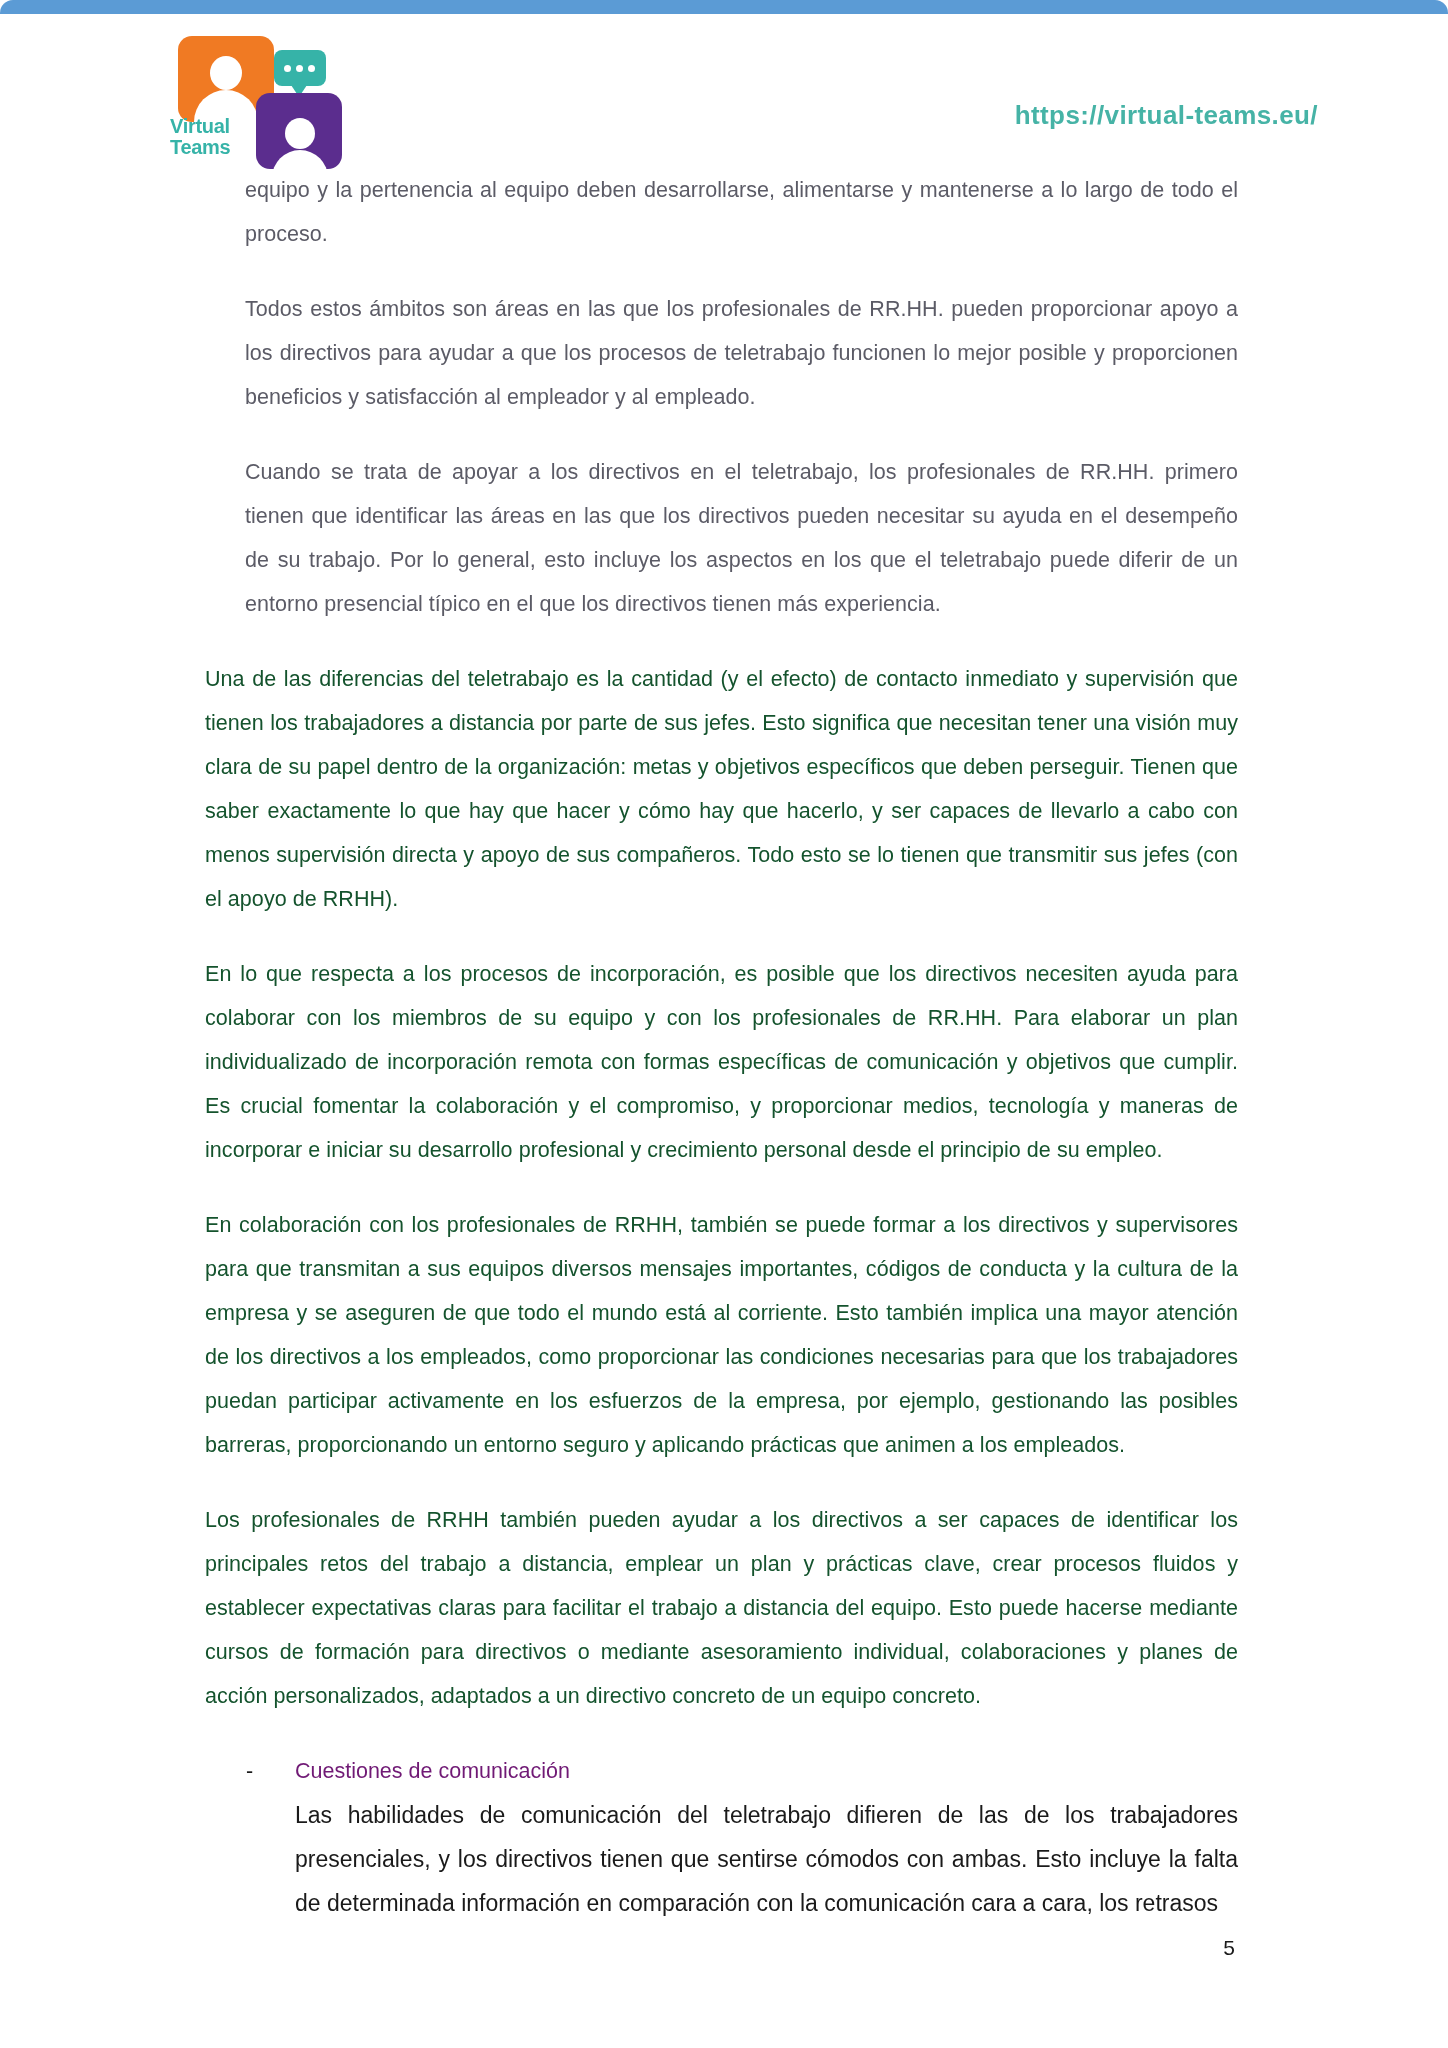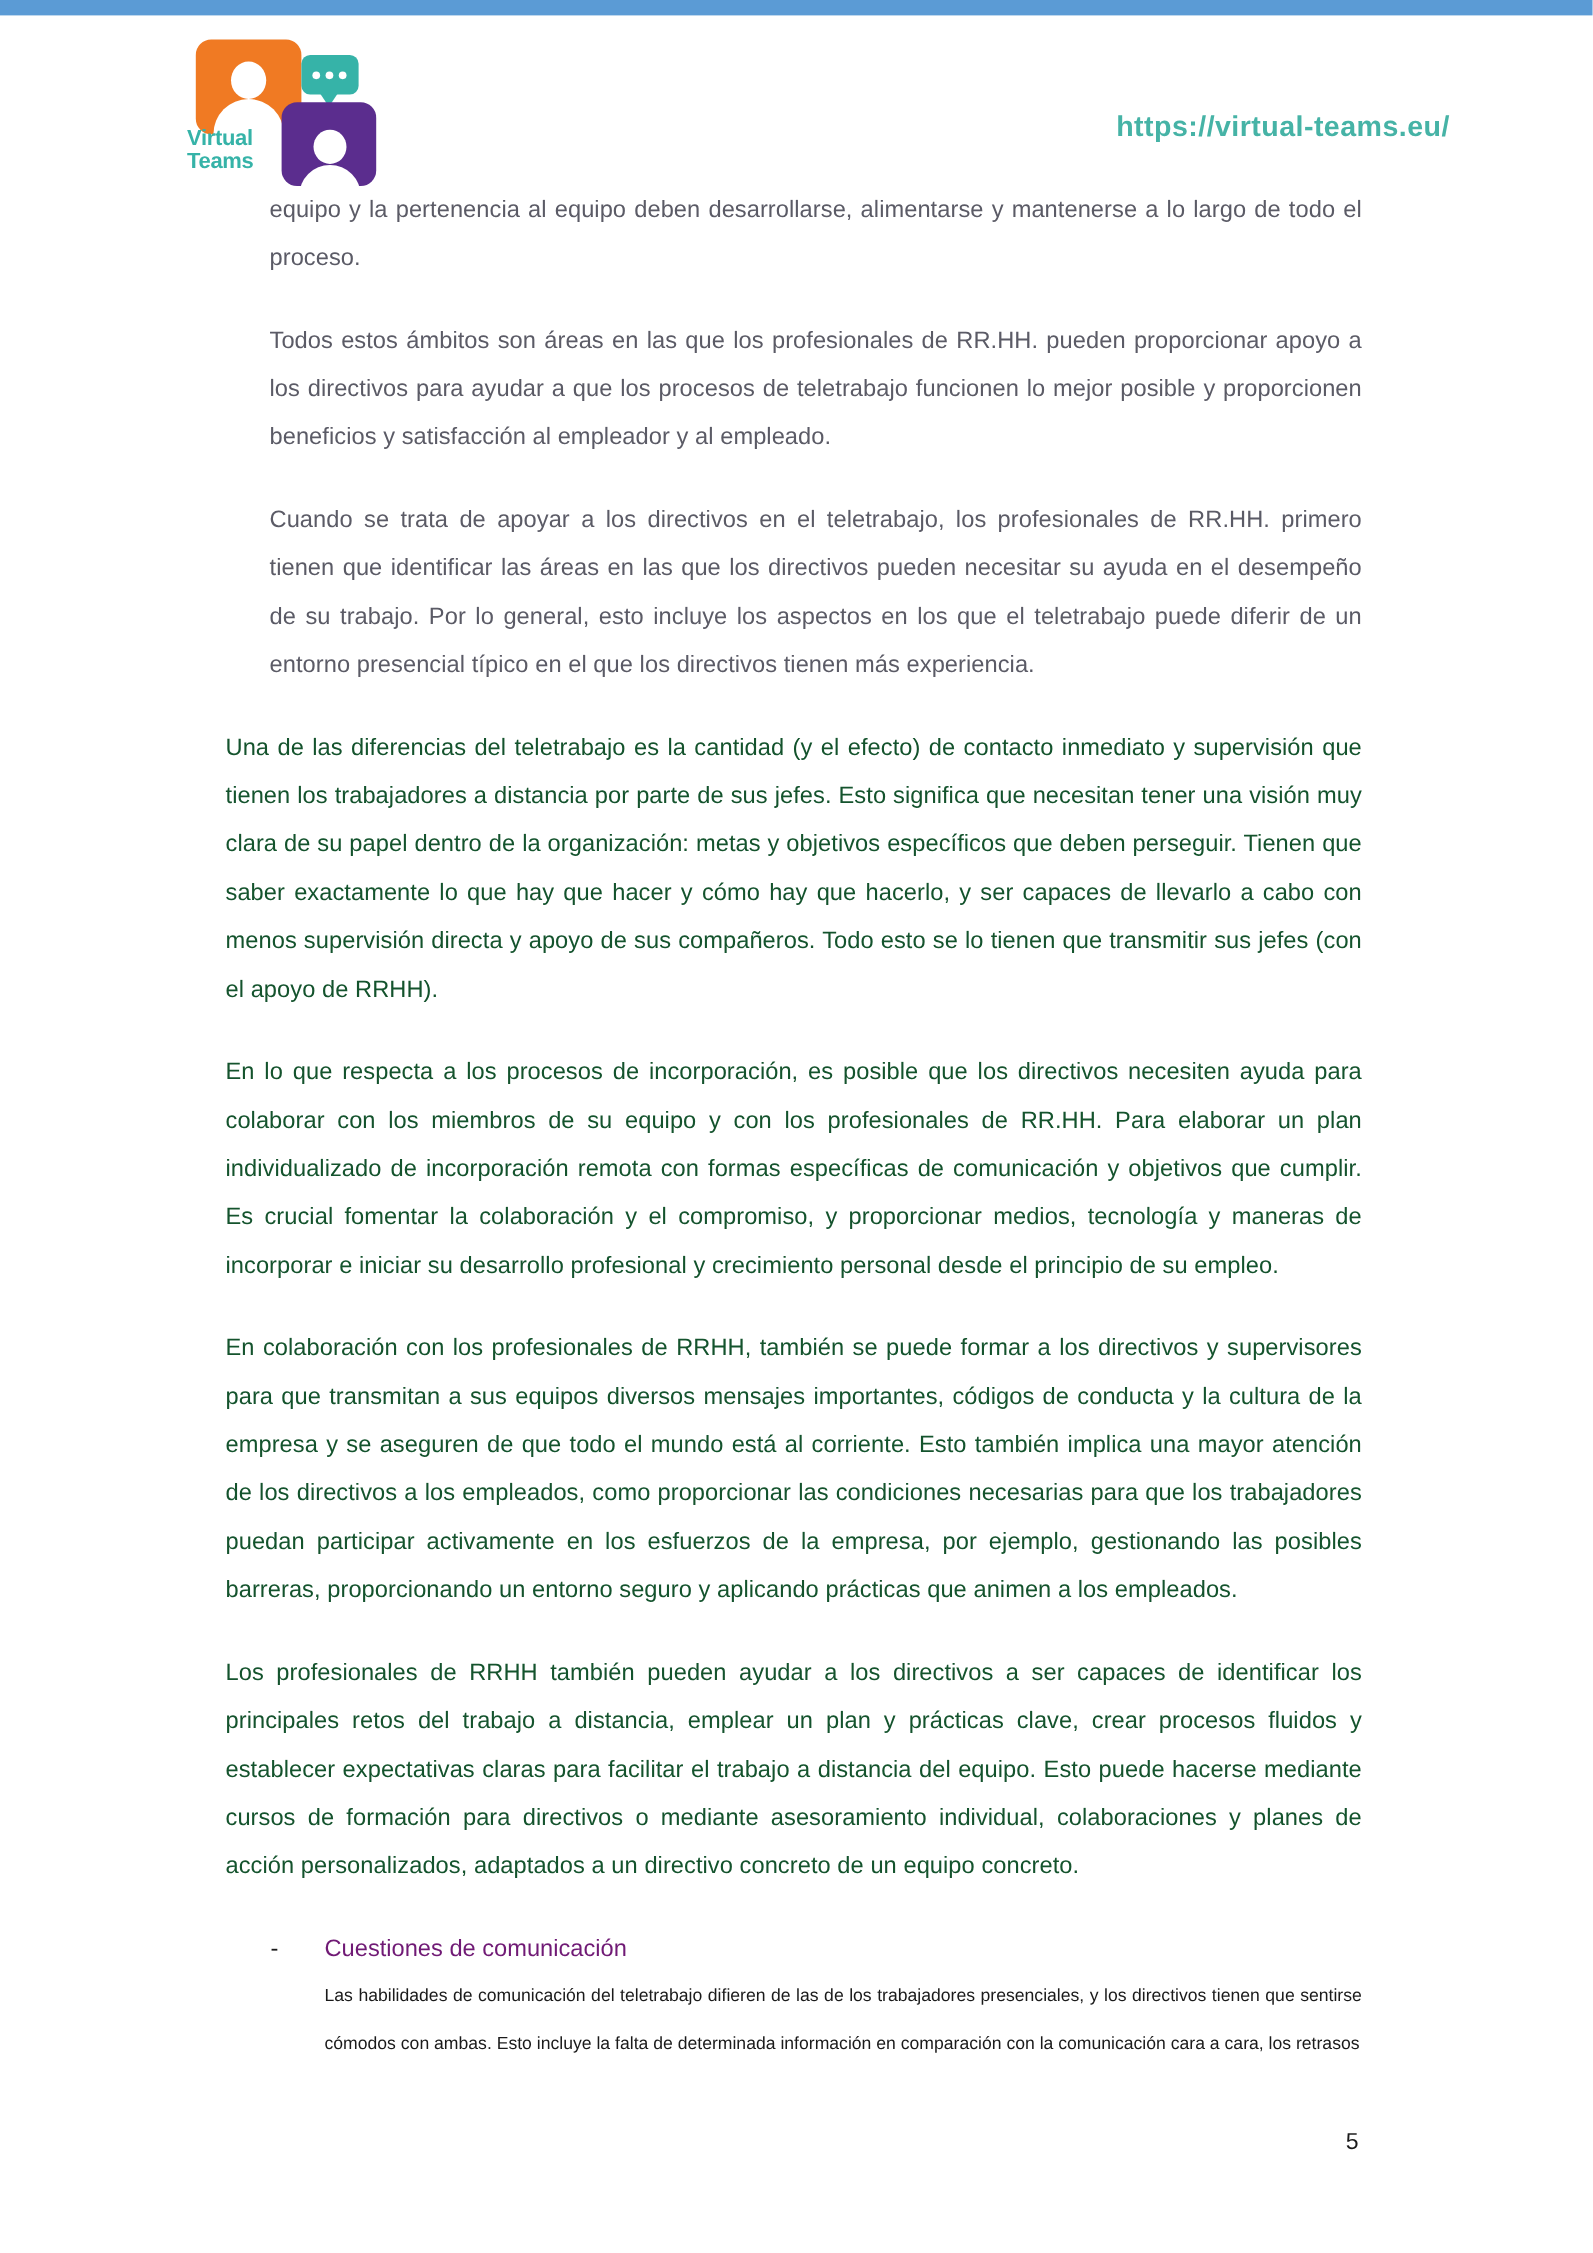--- a/index.html
+++ b/index.html
@@ -10,20 +10,21 @@
   body {
     font-family: "Liberation Sans", sans-serif;
   }
   .page {
     position: relative;
     width: 1448px;
     height: 2048px;
     background: #ffffff;
     overflow: hidden;
     box-sizing: border-box;
+    border-radius: 13px;
   }
   
   .top-bar {
     position: absolute;
     top: 0;
     left: 0;
     width: 1448px;
     height: 14px;
     background: #5b9bd5;
   }
@@ -185,21 +186,21 @@
     color: #1a1a1a;
   }
   .item-title {
     margin: 0;
     font-size: 21.5px;
     line-height: 44px;
     color: #701a75;
   }
   .item-body {
     margin: 0;
-    font-size: 16px;
+    font-size: 23px;
     line-height: 44px;
     color: #1a1a1a;
     text-align: justify;
   }
   .page-number {
     position: absolute;
     right: 213px;
     bottom: 88px;
     font-size: 21px;
     color: #1a1a1a;

